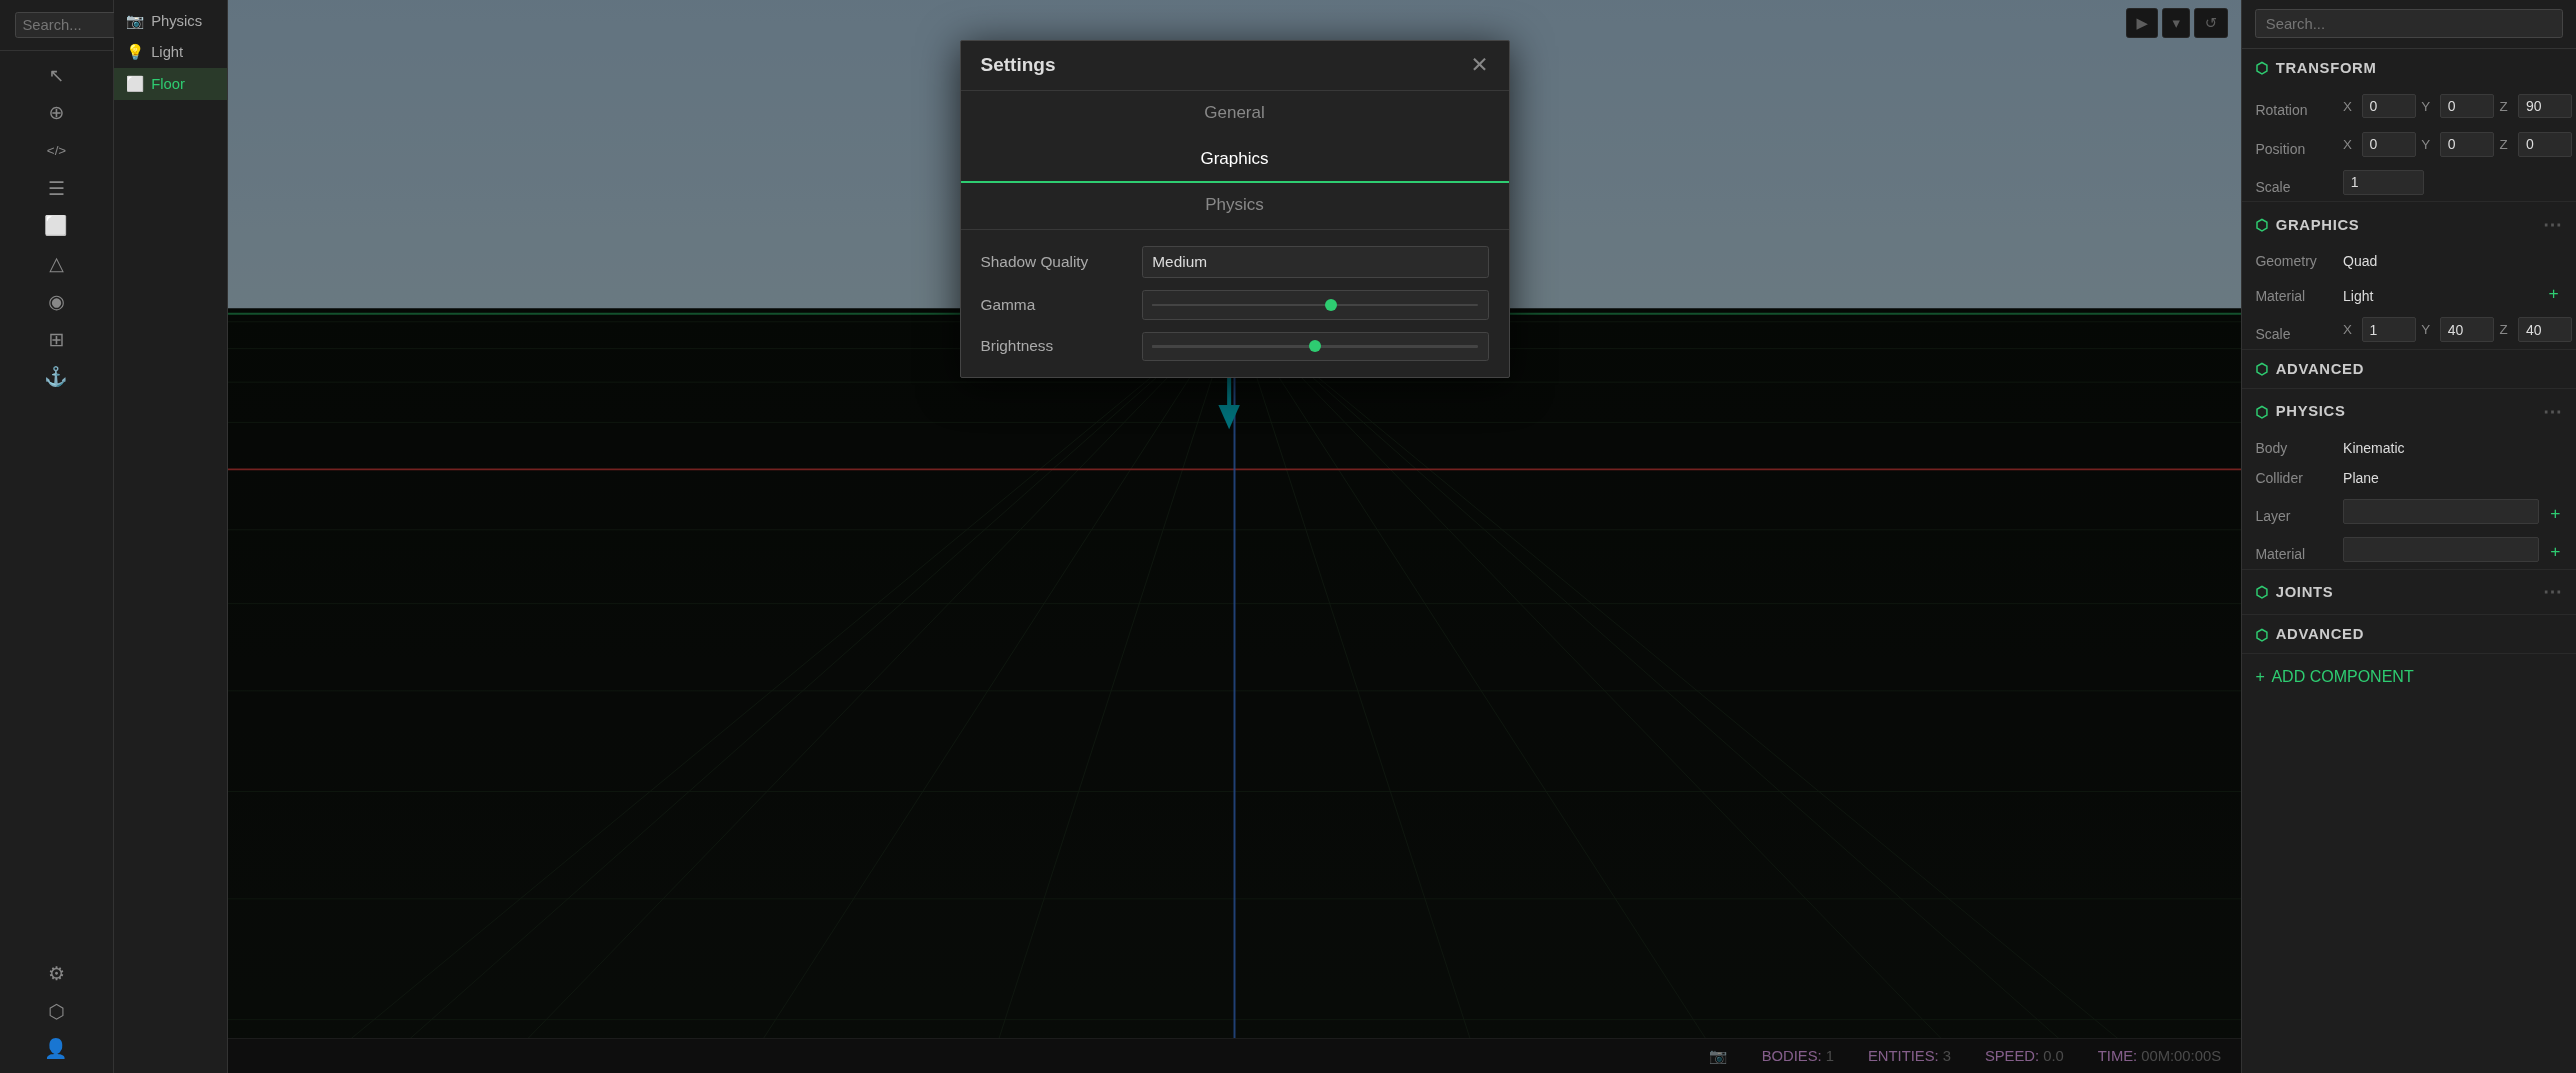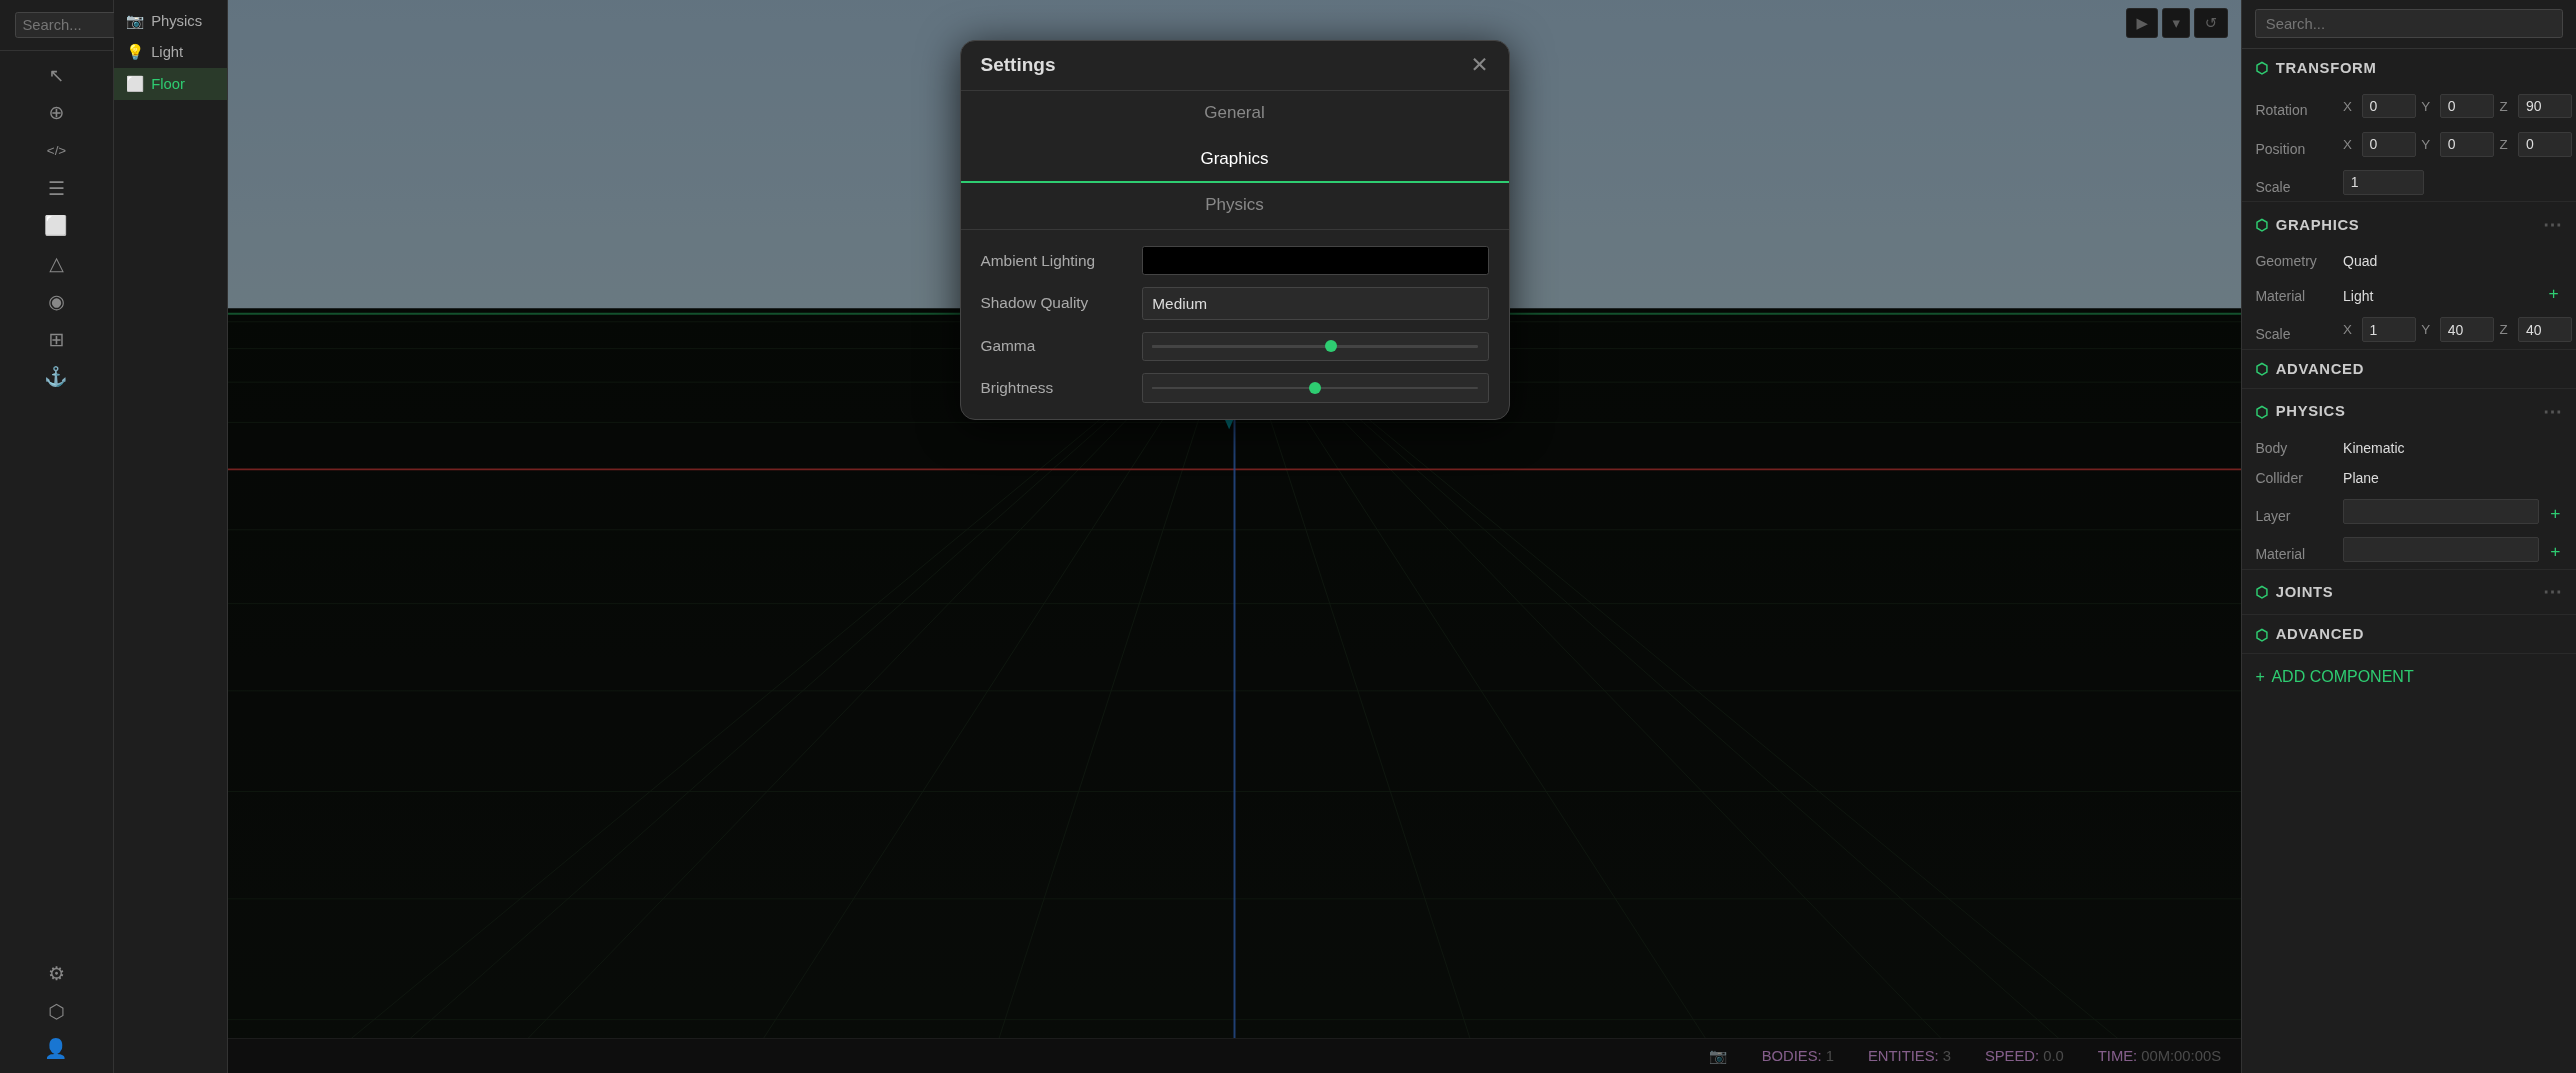--- a/index.html
+++ b/index.html
@@ -273,21 +273,21 @@
       background: rgba(0,0,0,0.45);
       display: flex;
       align-items: flex-start;
       justify-content: center;
       padding-top: 40px;
       z-index: 100;
     }
     .modal {
       background: #232323;
       border: 0.7px solid #444;
-      border-radius: 15px;
+      border-radius: 2px;
       width: 550px;
       min-height: 268px;
       box-shadow: 0 6.7px 40px rgba(0,0,0,0.7);
       display: flex;
       flex-direction: column;
     }
     .modal-header {
       display: flex;
       align-items: center;
       justify-content: space-between;
@@ -556,26 +556,20 @@
         <span class="modal-title">Settings</span>
         <button class="modal-close">✕</button>
       </div>
       <div class="modal-tabs">
         <div class="modal-tab">General</div>
         <div class="modal-tab active">Graphics</div>
         <div class="modal-tab">Physics</div>
       </div>
       <div class="modal-body">
 
-        <div class="modal-field">
-          <span class="modal-field-label">Ambient Lighting</span>
-          <div class="modal-field-value">
-            <div class="modal-color-box"></div>
-          </div>
-        </div>
 
         <div class="modal-field">
           <span class="modal-field-label">Shadow Quality</span>
           <div class="modal-field-value">
             <select class="modal-select">
               <option>Low</option>
               <option selected="">Medium</option>
               <option>High</option>
               <option>Ultra</option>
             </select>

